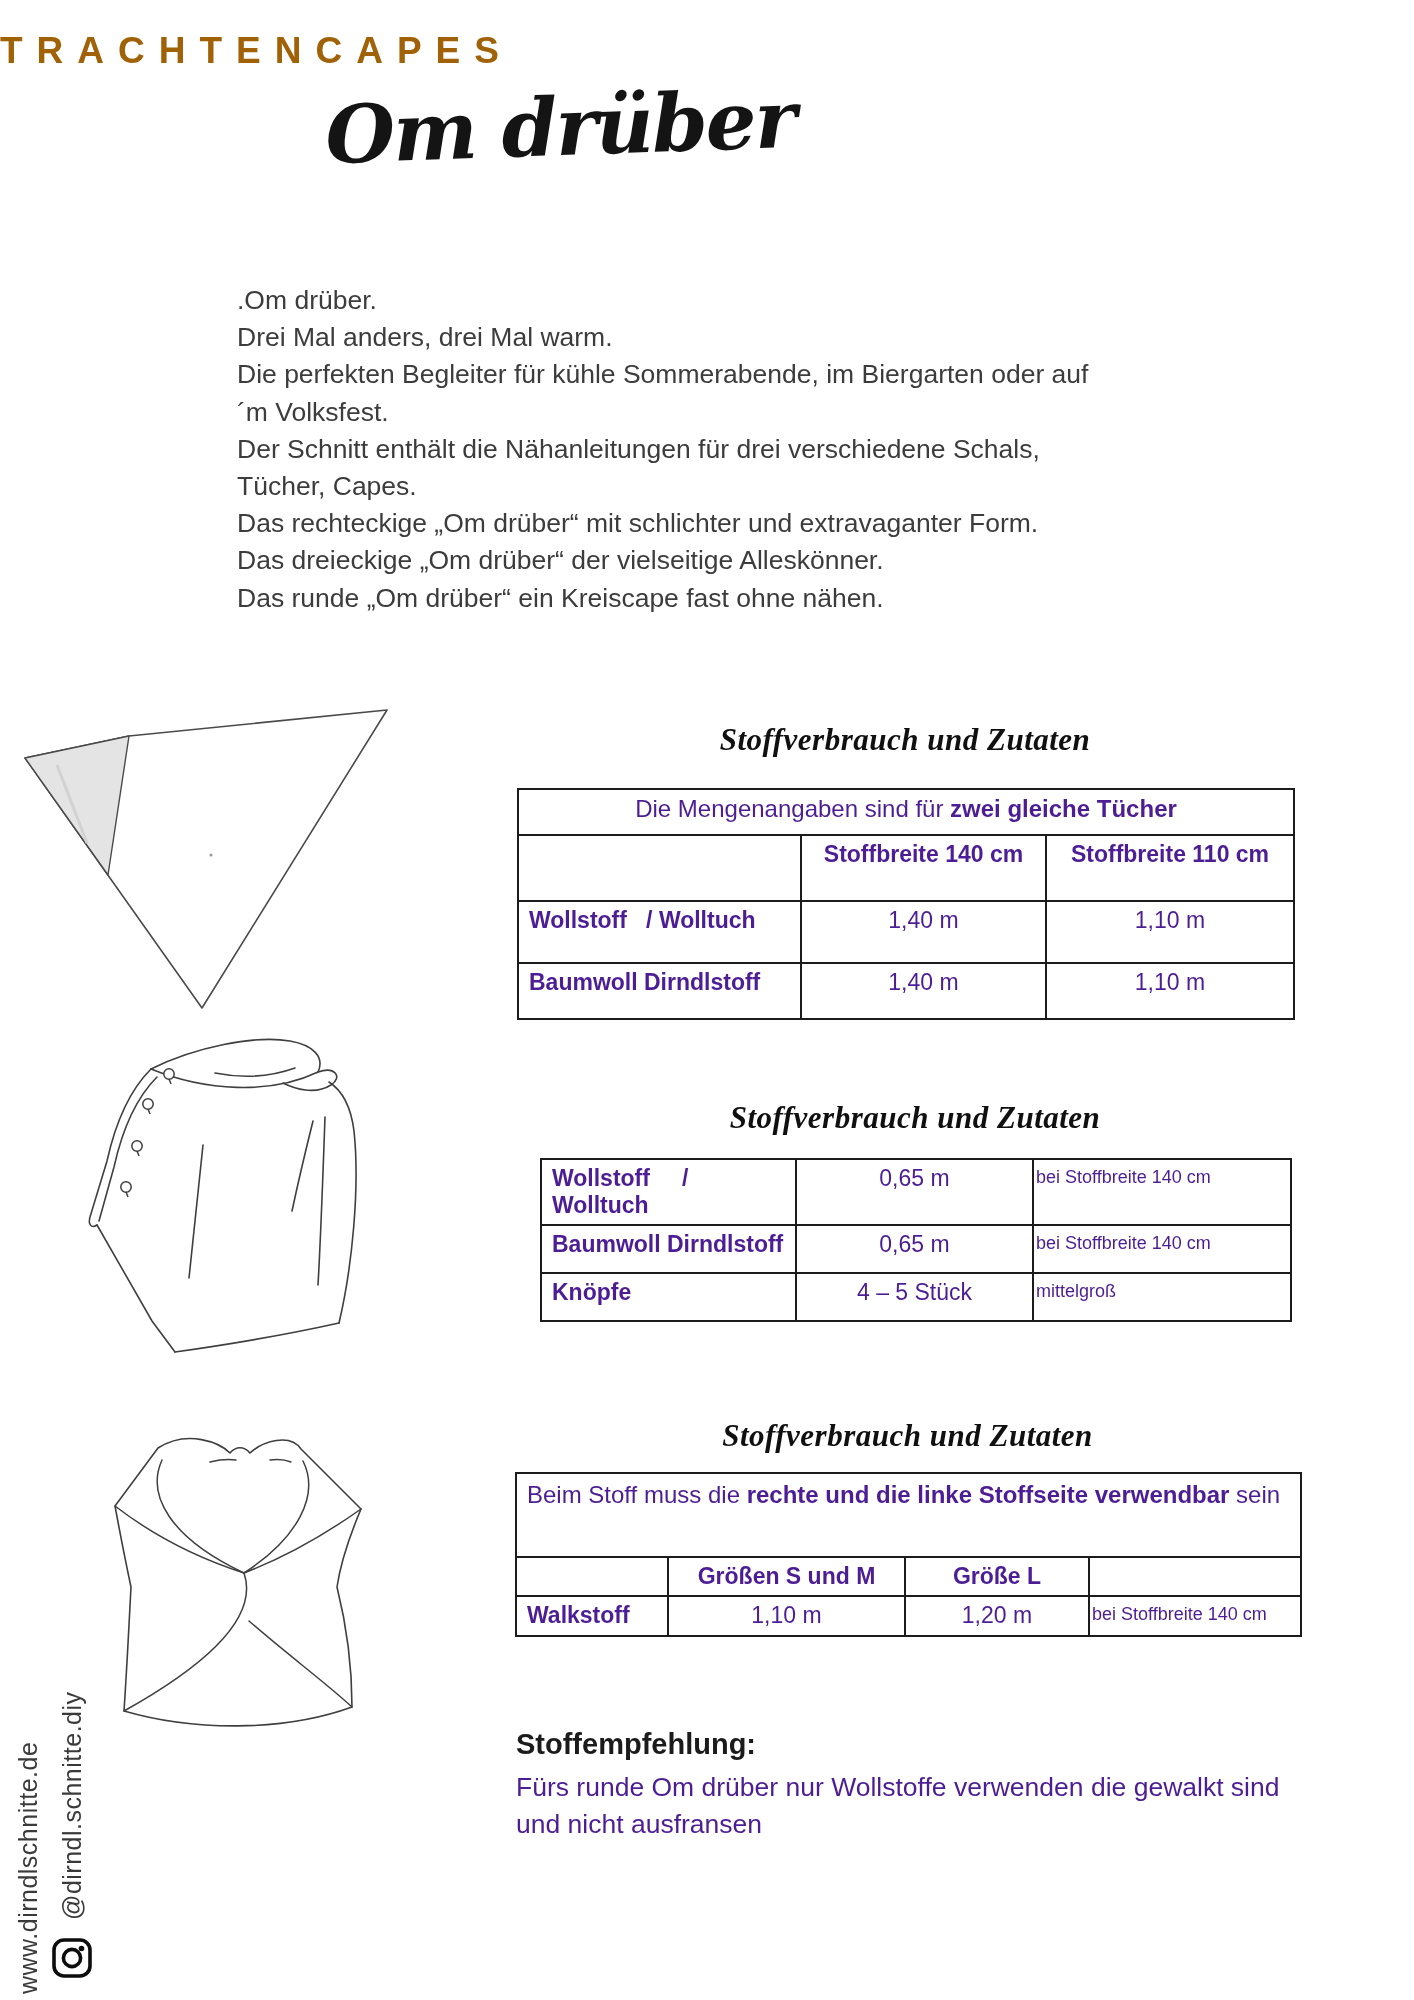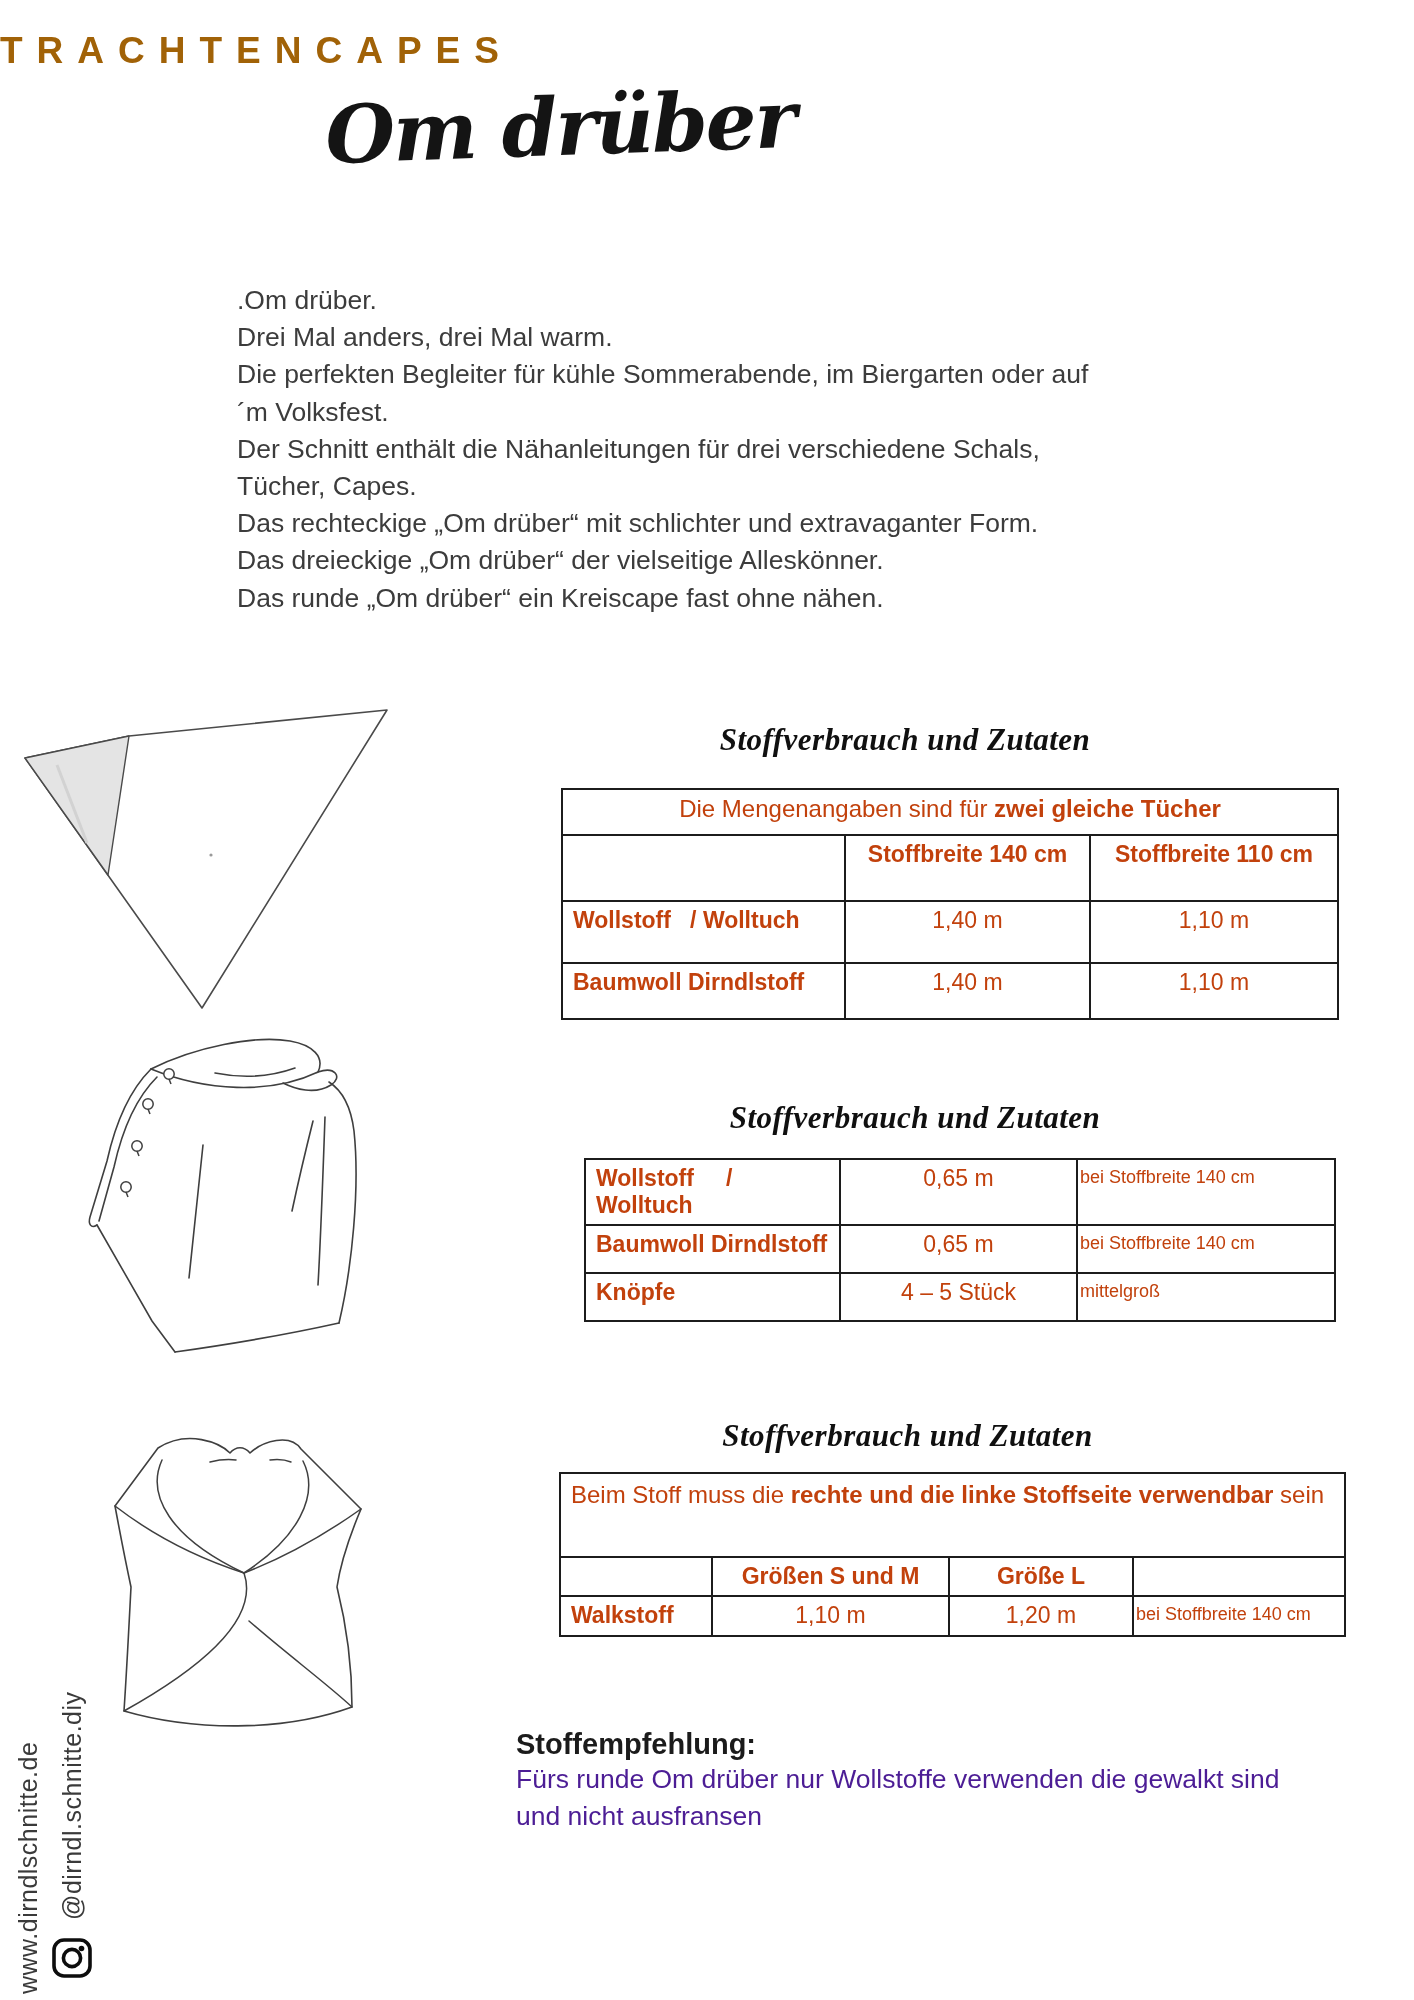--- a/index.html
+++ b/index.html
@@ -21,41 +21,41 @@
     font-size:26.5px; line-height:37.2px; color:#3c3c3c; font-weight:300;
   }
   .sec-heading {
     position:absolute; font-family:"Liberation Serif", serif; font-style:italic;
     font-weight:700; font-size:31px; color:#101010; text-align:center; letter-spacing:0.5px;
   }
   #h-rect  { top:722px;  left:517px; width:776px; }
   #h-tri   { top:1100px; left:540px; width:750px; }
   #h-round { top:1418px; left:515px; width:785px; }
 
-  table.t { position:absolute; border-collapse:collapse; table-layout:fixed; color:#c2410c; background:#fff;margin-left:44px; }
+  table.t { position:absolute; border-collapse:collapse; table-layout:fixed; color:#4c1d95; background:#fff; }
   .t td, .t th { border:2px solid #1c1c1c; padding:5px 10px; vertical-align:top; font-size:23px; }
   .t th  { font-weight:700; text-align:center; }
   .t td.lbl  { font-weight:700; white-space:pre-wrap; }
   .t td.val  { text-align:center; }
   .t td.cap  { font-size:24px; white-space:pre-wrap; }
   .t td.cap .b { font-weight:700; }
   .t td.note { font-size:18px; padding-top:7px; padding-left:2px; }
   .t1 { left:517px; top:788px; }
   .t1 td.cap { text-align:center; }
   .t2 { left:540px; top:1158px; }
   .t3 { left:515px; top:1472px; }
   .t3 td.cap { text-align:left; line-height:31px; }
 
   .illus { position:absolute; }
   #illus-scarf { left:15px; top:693px; }
   #illus-cape  { left:55px; top:1033px; }
   #illus-round { left:58px; top:1403px; }
 
   .reco { position:absolute; left:516px; top:1728px; }
-  .reco-h { font-size:29px; font-weight:700; color:#1b1b1b; }
+  .reco-h { font-size:29px; font-weight:700; color:#1b1b1b; margin-bottom:8px; }
   .reco-line { font-size:26.5px; line-height:37px; color:#4c1d95; font-weight:300; }
 
   .vtext {
     position:absolute; transform:rotate(-90deg); transform-origin:0 0;
     white-space:nowrap; font-size:25px; color:#3a3a3a; font-weight:300; letter-spacing:0.5px;
   }
   .v1 { left:14px; top:1994px; }
   .v2 { left:58px; top:1920px; }
   .ig { position:absolute; left:50px; top:1936px; }
 </style>

